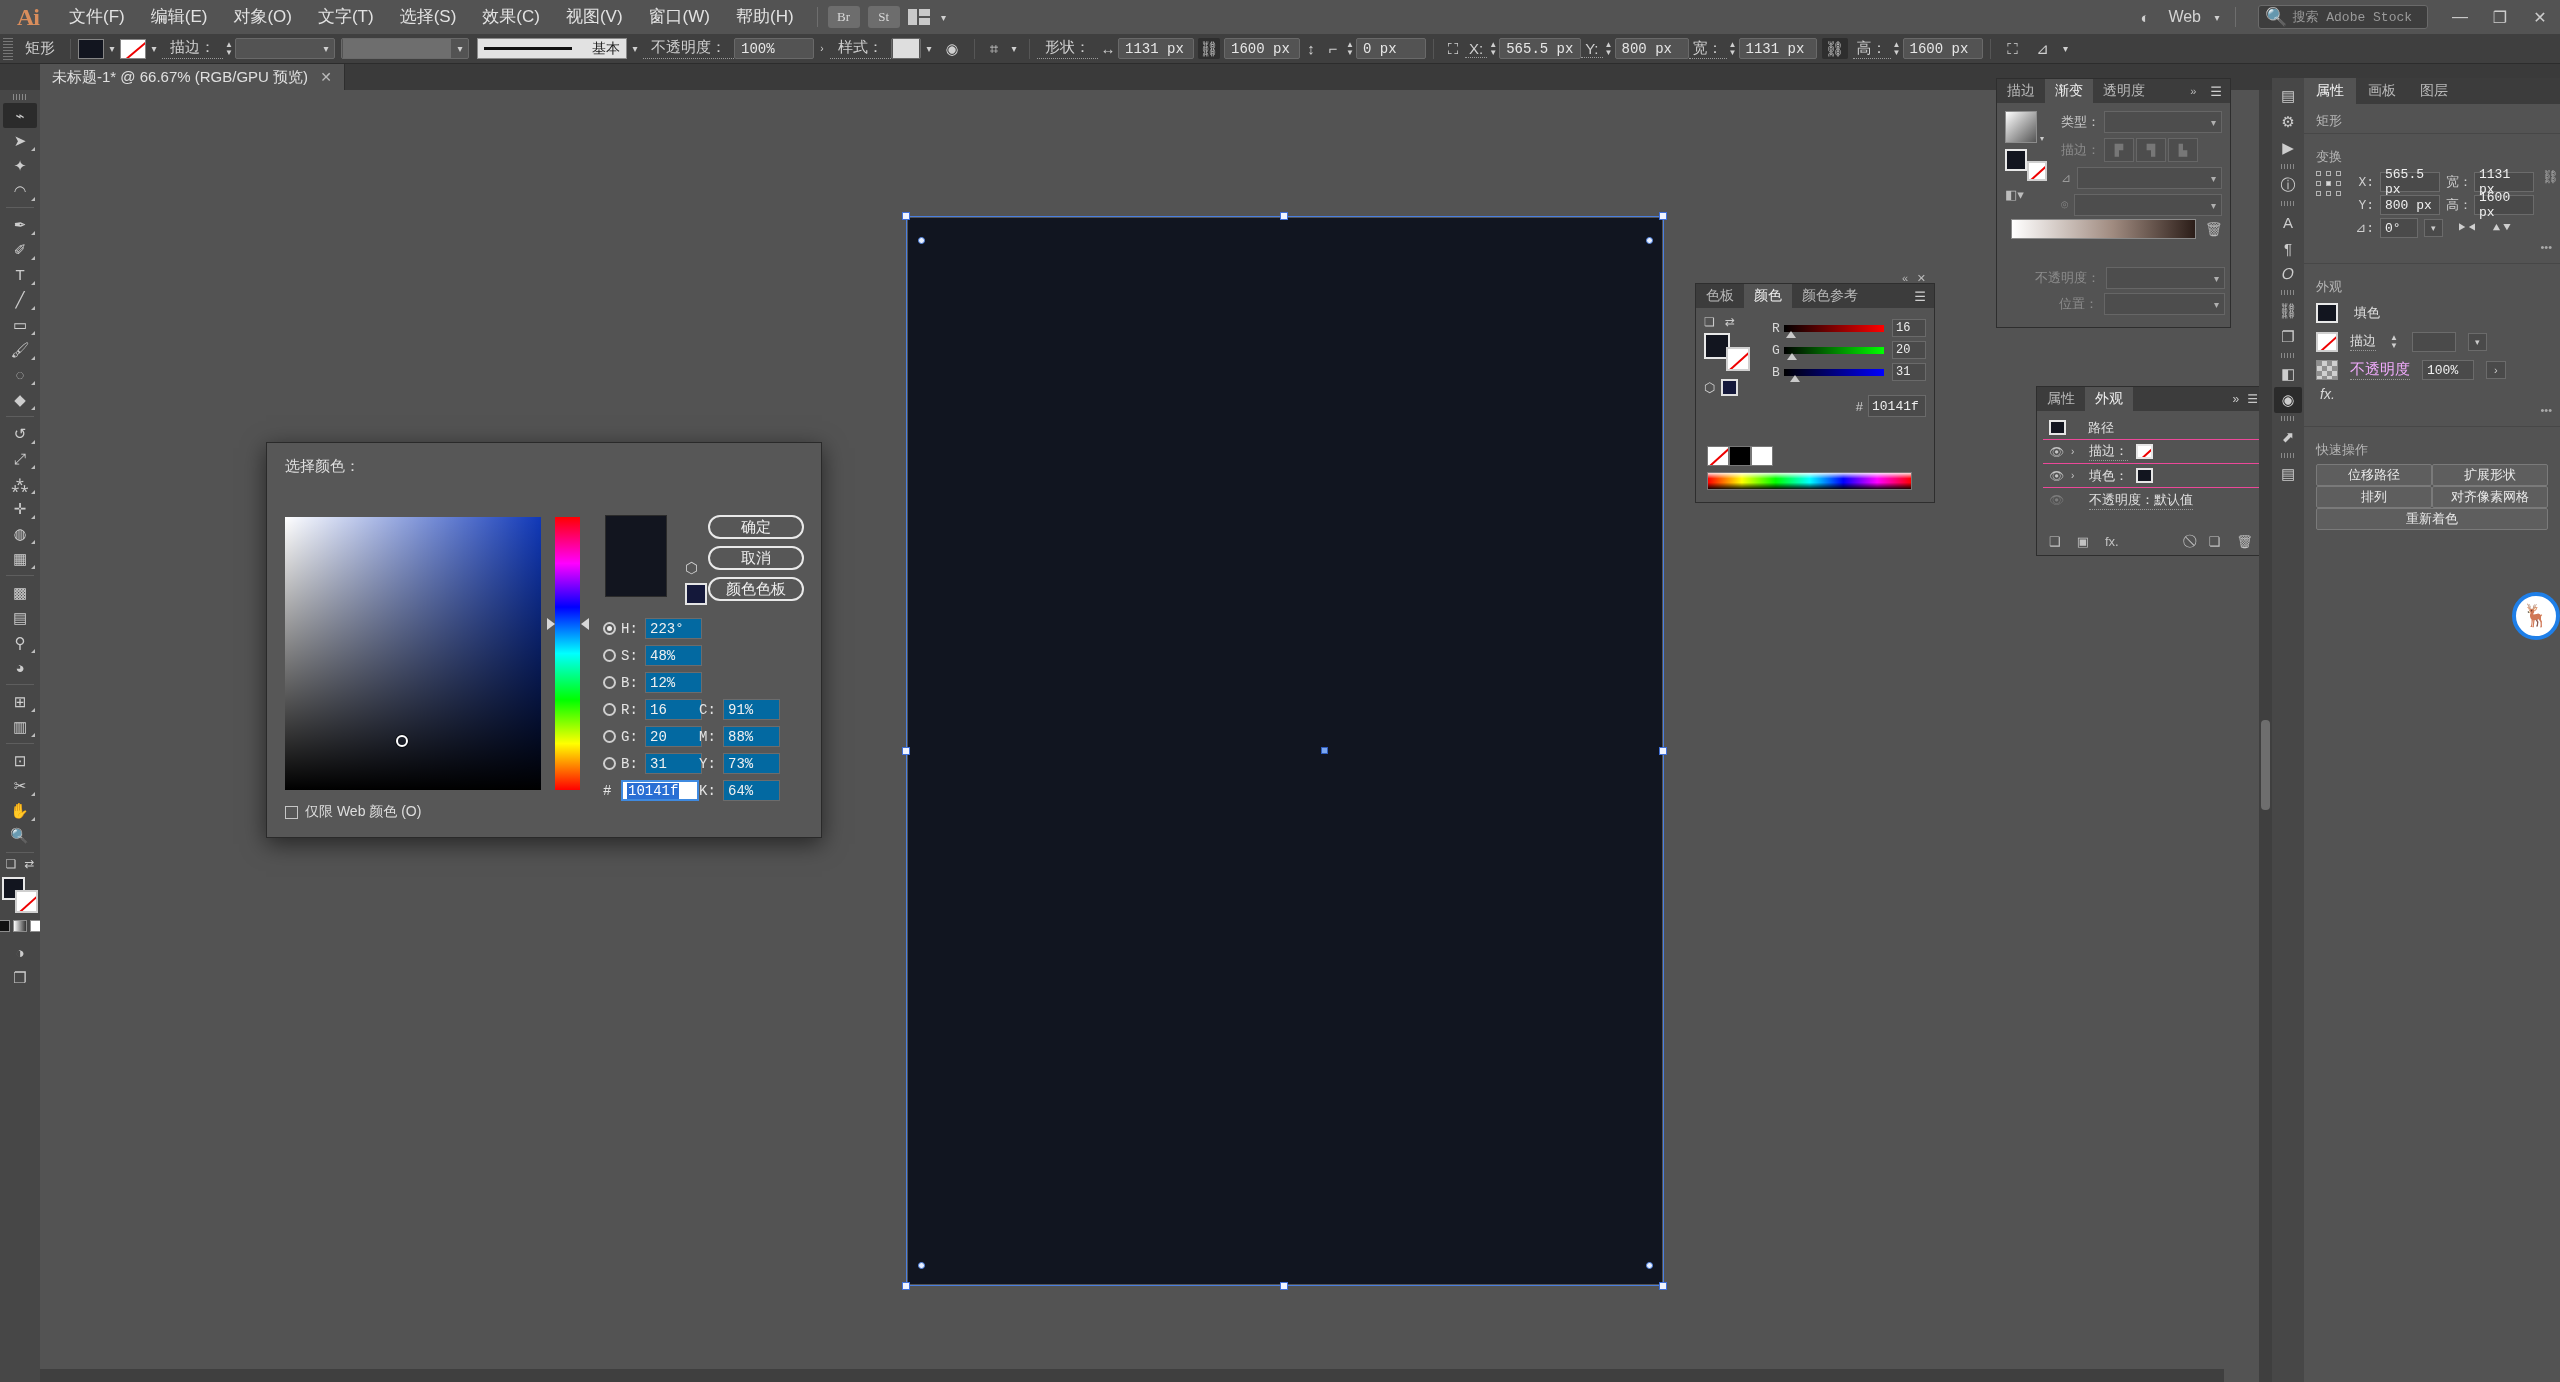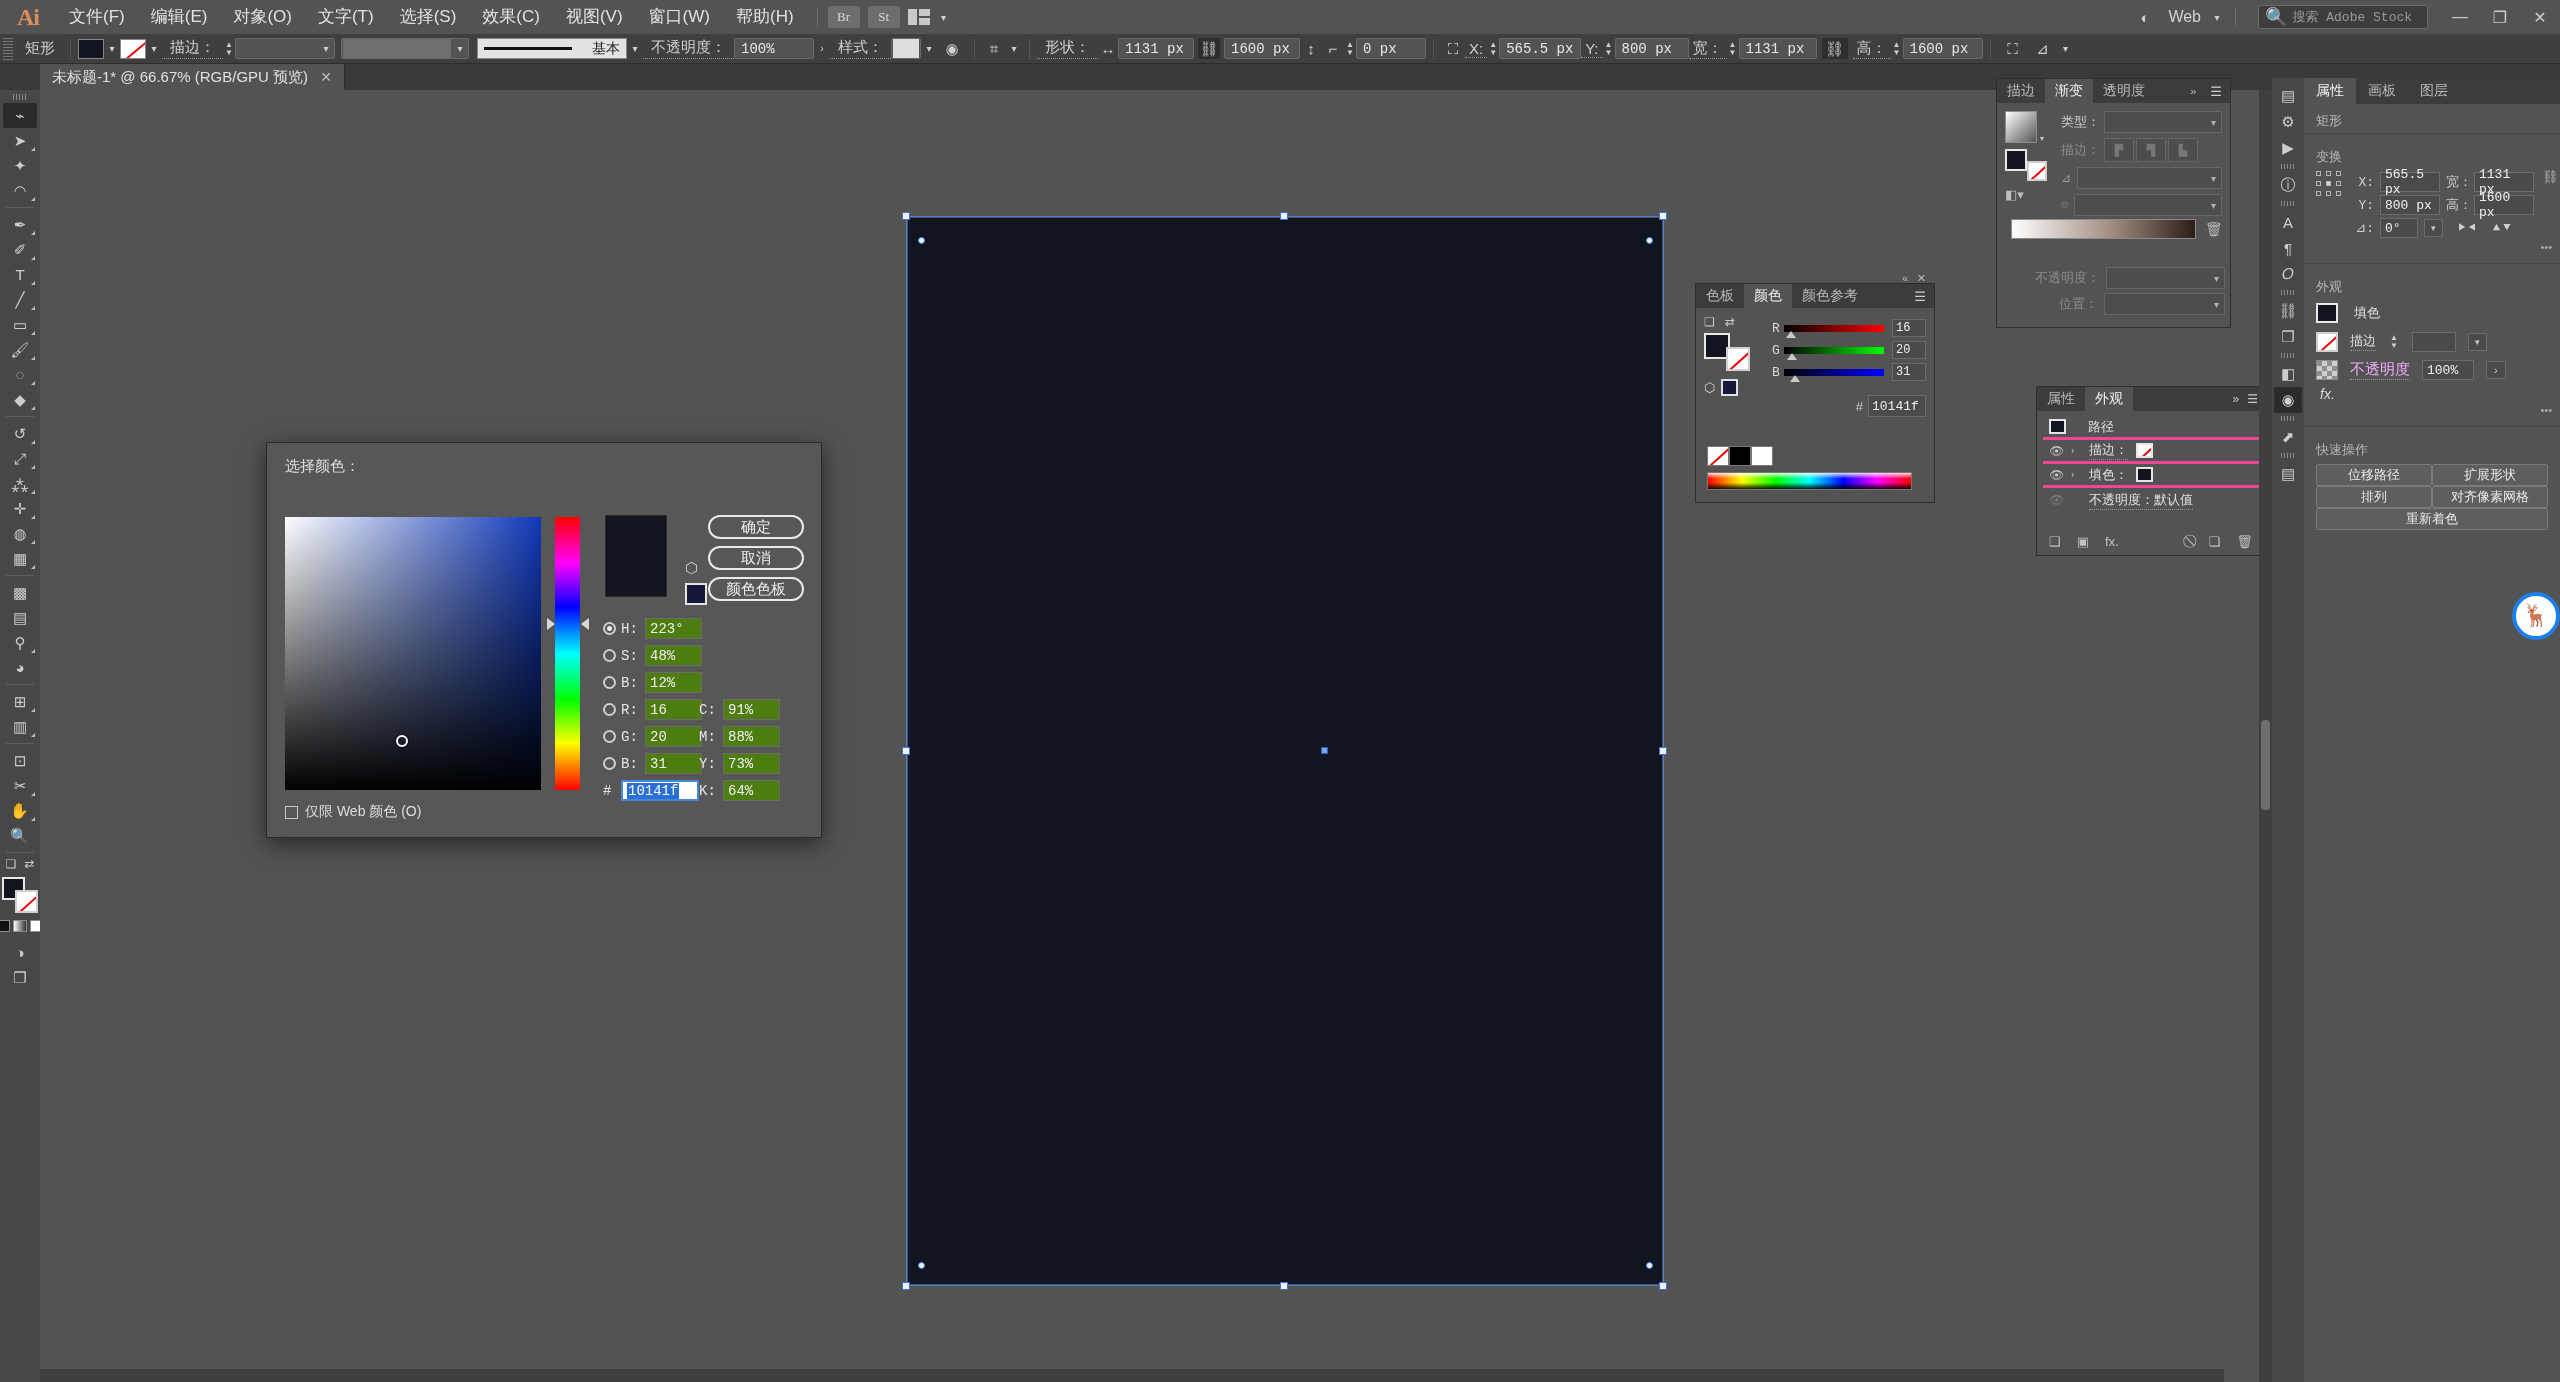--- a/index.html
+++ b/index.html
@@ -92,21 +92,21 @@
   #newcolor { position:absolute; left:338px; top:72px; width:62px; height:82px; background:#12151f; border:1px solid #2b2b2b;}
   #oldswatch { position:absolute; left:418px; top:140px; width:22px;height:22px; background:#14183a; border:2px solid #e4e4e4;}
   #cubeicon { position:absolute; left:418px; top:116px; font-size:15px; color:#d0d0d0; }
   .pbtn { position:absolute; left:441px; width:96px; height:24px; border:2px solid #e9e9e9; border-radius:12px;
           color:#efefef; font-size:15px; display:flex; align-items:center; justify-content:center; background:#575757;}
   #btn-ok { top:72px; } #btn-cancel { top:103px; } #btn-swatch { top:134px; }
   .fld-row { position:absolute; display:flex; align-items:center; height:23px; }
   .radio { width:13px;height:13px; border:2px solid #cfcfcf; border-radius:50%; margin-right:5px; position:relative;}
   .radio.on:after{content:"";position:absolute;left:2px;top:2px;width:5px;height:5px;background:#ededed;border-radius:50%;}
   .flab { font-size:14px; color:#e4e4e4; width:24px; font-family:"Liberation Mono",monospace;}
-  .finput { width:57px; height:21px; background:#4d7c0f; border:1px solid #6c6c6c; color:#f0f0f0;
+  .finput { width:57px; height:21px; background:#0369a1; border:1px solid #6c6c6c; color:#f0f0f0;
             font-size:14px; font-family:"Liberation Mono",monospace; display:flex;align-items:center; padding-left:4px;}
   .finput.hex { background:#fff; border:2px solid #3f8ae0; width:78px; }
   .finput.hex span { background:#2a6fd4; color:#fff; padding:0 1px; }
   #weboNLY { position:absolute; left:18px; top:360px; display:flex; align-items:center; gap:7px; font-size:14px; color:#dedede;}
   #weboNLY .cbx { width:13px;height:13px; border:1px solid #c6c6c6; background:#575757;}
 
   
   #colorpanel { position:absolute; left:1695px; top:283px; width:240px; height:220px; background:#535353; border:1px solid #2e2e2e;}
   .pnl-tabs { height:24px; background:#3c3c3c; display:flex; align-items:stretch; position:relative;}
   .pnl-tab { padding:0 10px; font-size:14px; color:#b9b9b9; display:flex; align-items:center; }
@@ -126,21 +126,21 @@
   
   #gradpanel { position:absolute; left:1996px; top:78px; width:235px; height:250px; background:#535353; border:1px solid #2e2e2e;}
   .gfield { height:22px; background:#4d4d4d; border:1px solid #666; display:flex;align-items:center;justify-content:flex-end;padding-right:5px;color:#b0b0b0;font-size:10px;}
   .glabel { font-size:13px; color:#c9c9c9; }
   .glabel.dim { color:#8c8c8c; }
   #gradbar { position:absolute; left:14px; top:140px; width:185px; height:20px; border:1px solid #8a8a8a;
              background:linear-gradient(to right,#ffffff,#a08b80 55%,#2b1d18);}
 
   
   #apppanel { position:absolute; left:2036px; top:386px; width:230px; height:170px; background:#535353; border:1px solid #2e2e2e;}
-  .app-row { height:24px; display:flex; align-items:center; padding:0 6px; border-bottom:3px solid #ec4899; gap:8px;}
+  .app-row { height:24px; display:flex; align-items:center; padding:0 6px; border-bottom:1px solid #ec4899; gap:8px;}
   .eye { width:14px; text-align:center; font-size:12px; color:#c5c5c5;}
   .chev { font-size:10px; color:#c8c8c8; width:10px;}
   .app-lab { font-size:13px; color:#e0e0e0; }
   .app-lab.dot { border-bottom:1px dotted #999; }
   .minisw { width:17px;height:15px; background:#12151f; border:2px solid #e6e6e6;}
   .minisw.none { background:#fff; position:relative; overflow:hidden;}
   .minisw.none:after{content:"";position:absolute;left:-3px;top:5px;width:28px;height:2px;background:#e00;transform:rotate(-42deg);}
 
   
   #rail { position:absolute; right:256px; top:78px; width:32px; height:1304px; background:#474747; padding-top:5px;

